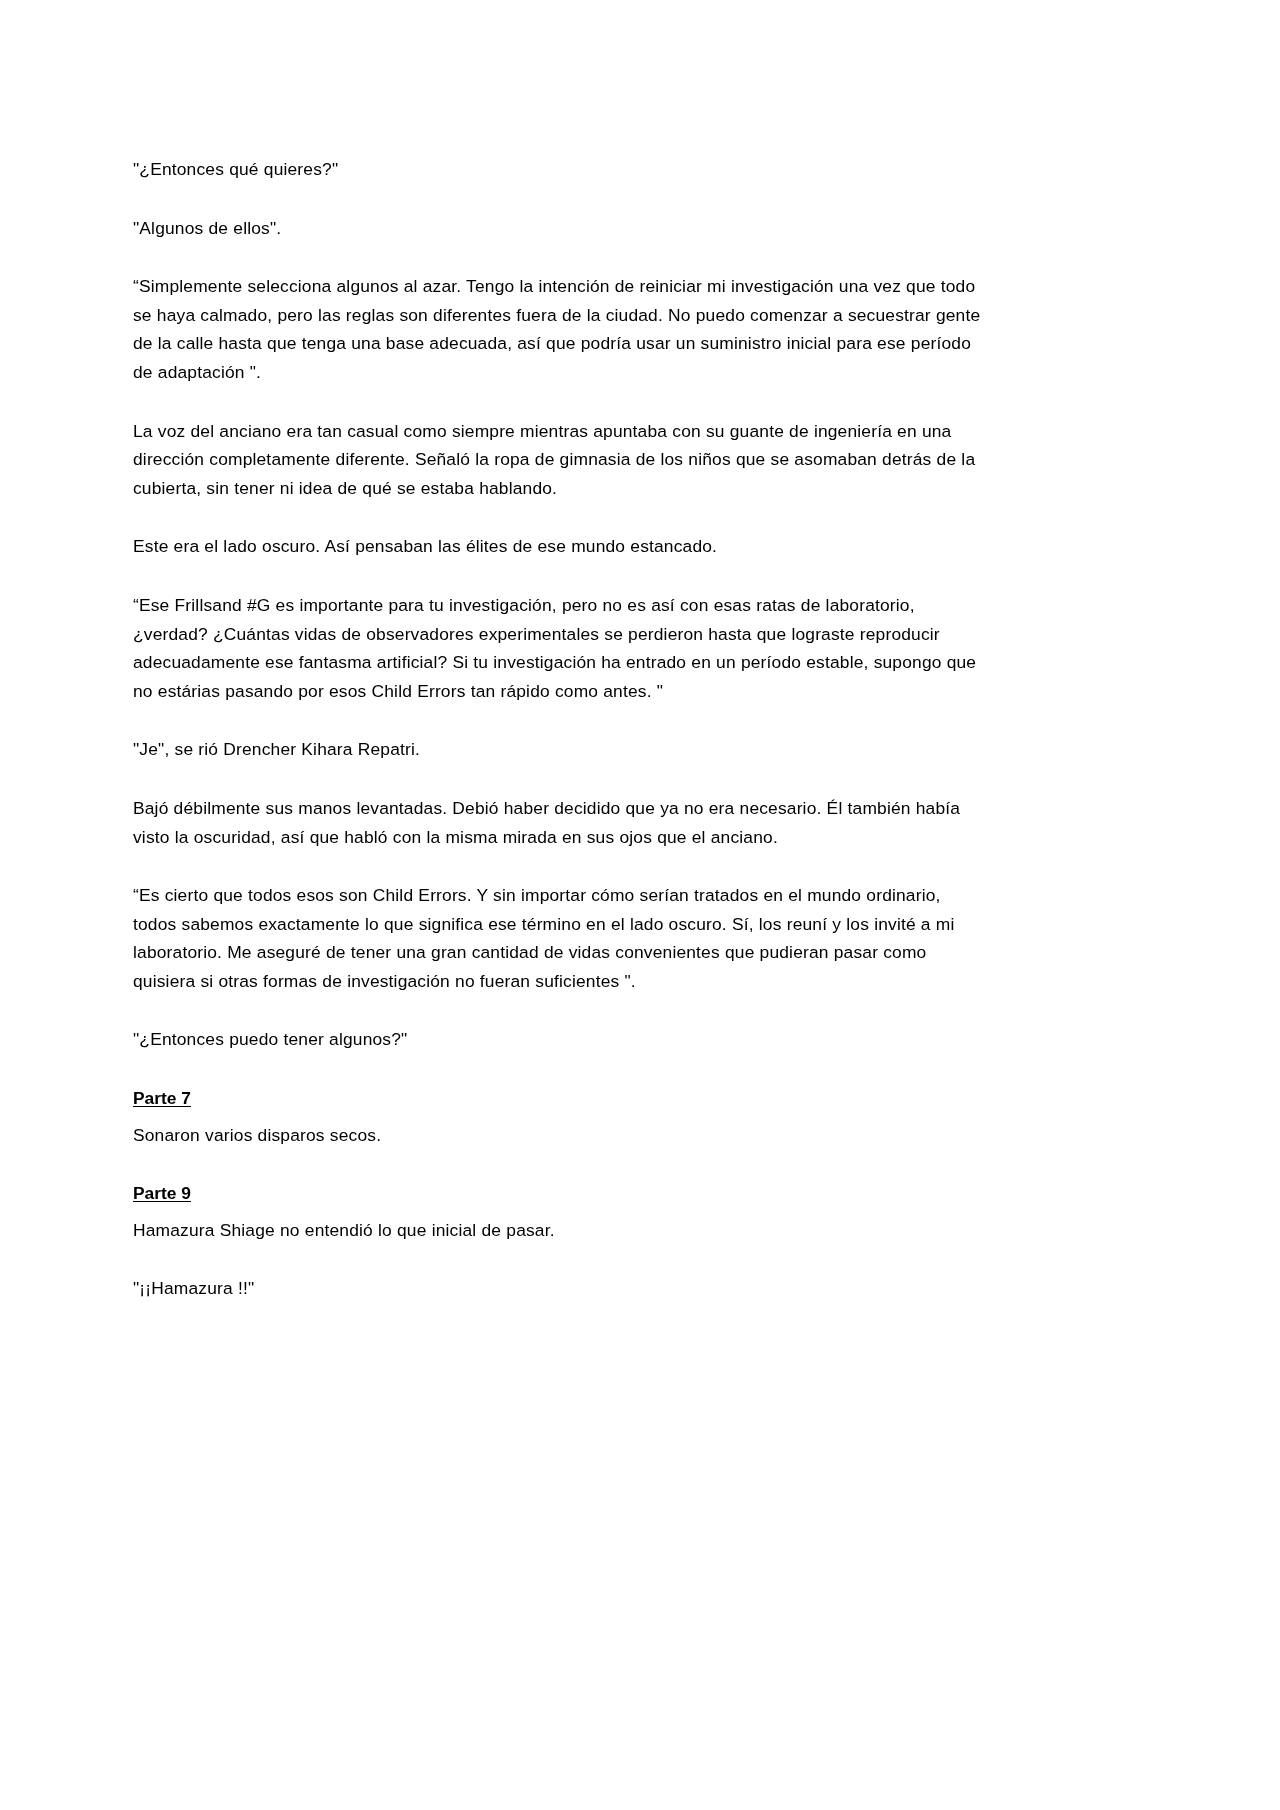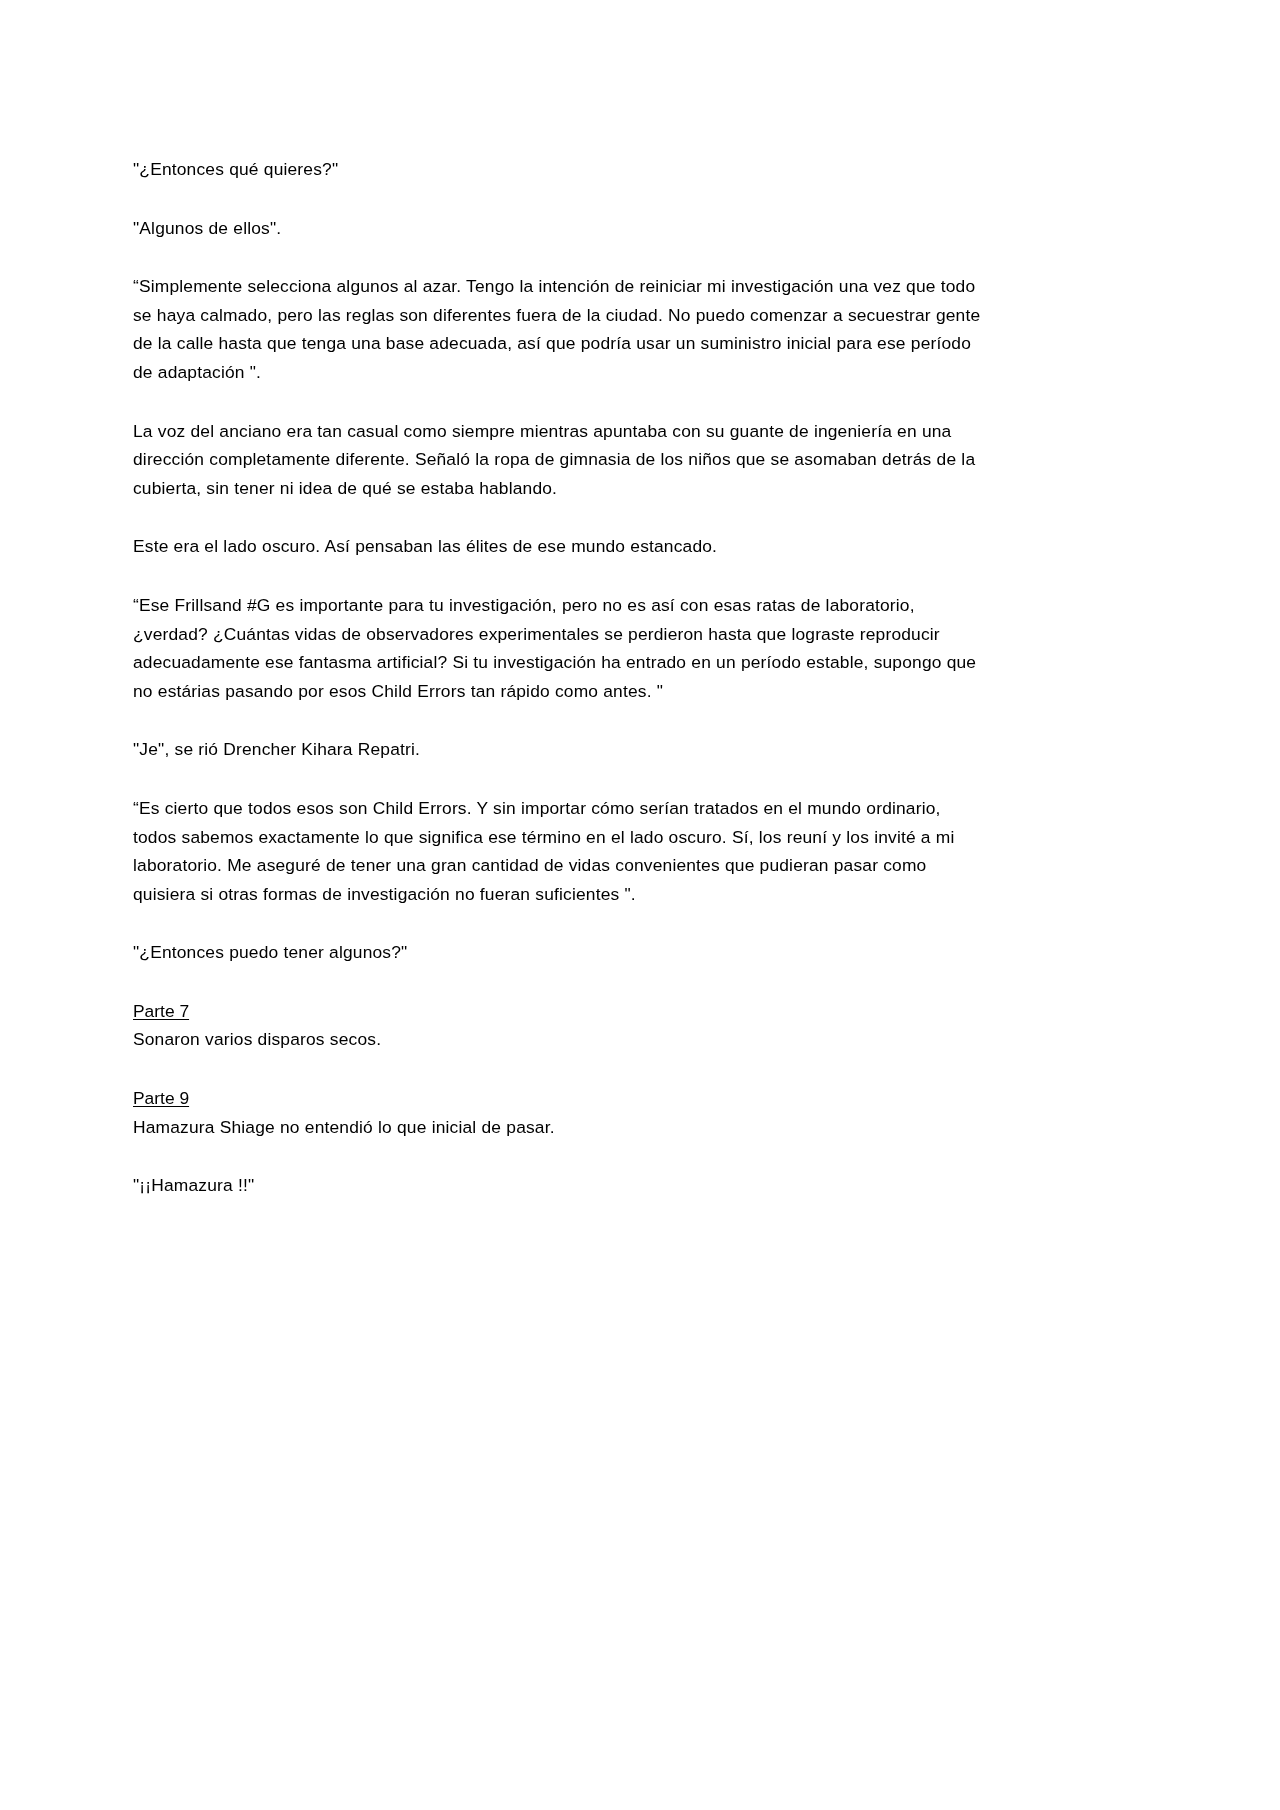--- a/index.html
+++ b/index.html
@@ -38,27 +38,28 @@
     margin-bottom: 0;
   }
   .section-block {
     margin: 0 0 30px 0;
   }
   h2.section-heading {
     margin: 0;
     padding: 0;
     font-size: 17.4px;
     line-height: 28.6px;
-    font-weight: normal;
+    font-weight: bold;
     text-decoration: underline;
     text-underline-offset: 2px;
     color: #000000;
   }
   .section-block p.para {
     margin-bottom: 0;
+    margin-top: 8px;
   }
 </style>
 </head>
 <body>
 
 <div class="page">
   <div class="doc-body">
 
     <p class="para">"¿Entonces qué quieres?"</p>
 
@@ -68,20 +69,21 @@
 
     <p class="para">La voz del anciano era tan casual como siempre mientras apuntaba con su guante de ingeniería en una dirección completamente diferente. Señaló la ropa de gimnasia de los niños que se asomaban detrás de la cubierta, sin tener ni idea de qué se estaba hablando.</p>
 
 
     <p class="para">Este era el lado oscuro. Así pensaban las élites de ese mundo estancado.</p>
 
     <p class="para">“Ese Frillsand #G es importante para tu investigación, pero no es así con esas ratas de laboratorio, ¿verdad? ¿Cuántas vidas de observadores experimentales se perdieron hasta que lograste reproducir adecuadamente ese fantasma artificial? Si tu investigación ha entrado en un período estable, supongo que no estárias pasando por esos Child Errors tan rápido como antes. "</p>
 
     <p class="para">"Je", se rió Drencher Kihara Repatri.</p>
 
+    <p class="para">Bajó débilmente sus manos levantadas. Debió haber decidido que ya no era necesario. Él también había visto la oscuridad, así que habló con la misma mirada en sus ojos que el anciano.</p>
 
     <p class="para">“Es cierto que todos esos son Child Errors. Y sin importar cómo serían tratados en el mundo ordinario, todos sabemos exactamente lo que significa ese término en el lado oscuro. Sí, los reuní y los invité a mi laboratorio. Me aseguré de tener una gran cantidad de vidas convenientes que pudieran pasar como quisiera si otras formas de investigación no fueran suficientes ".</p>
 
     <p class="para">"¿Entonces puedo tener algunos?"</p>
 
 
     <div class="section-block">
       <h2 class="section-heading">Parte 7</h2>
       <p class="para">Sonaron varios disparos secos.</p>
     </div>

